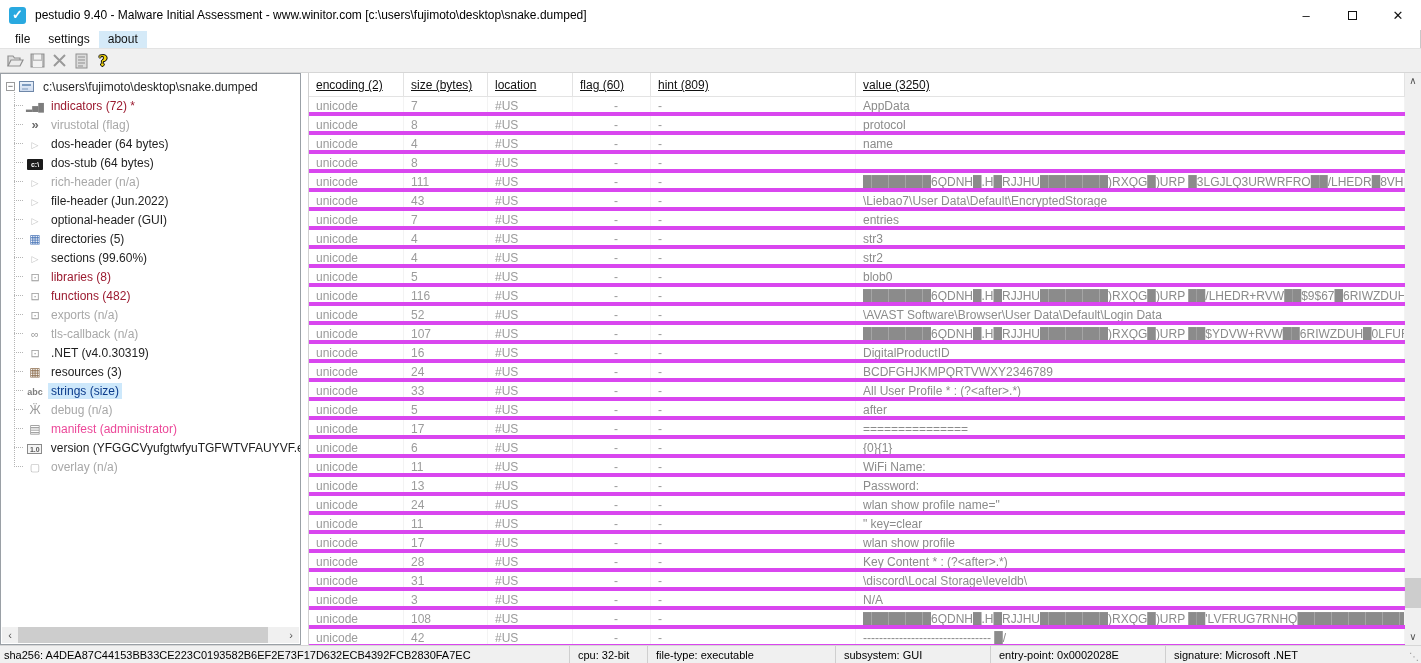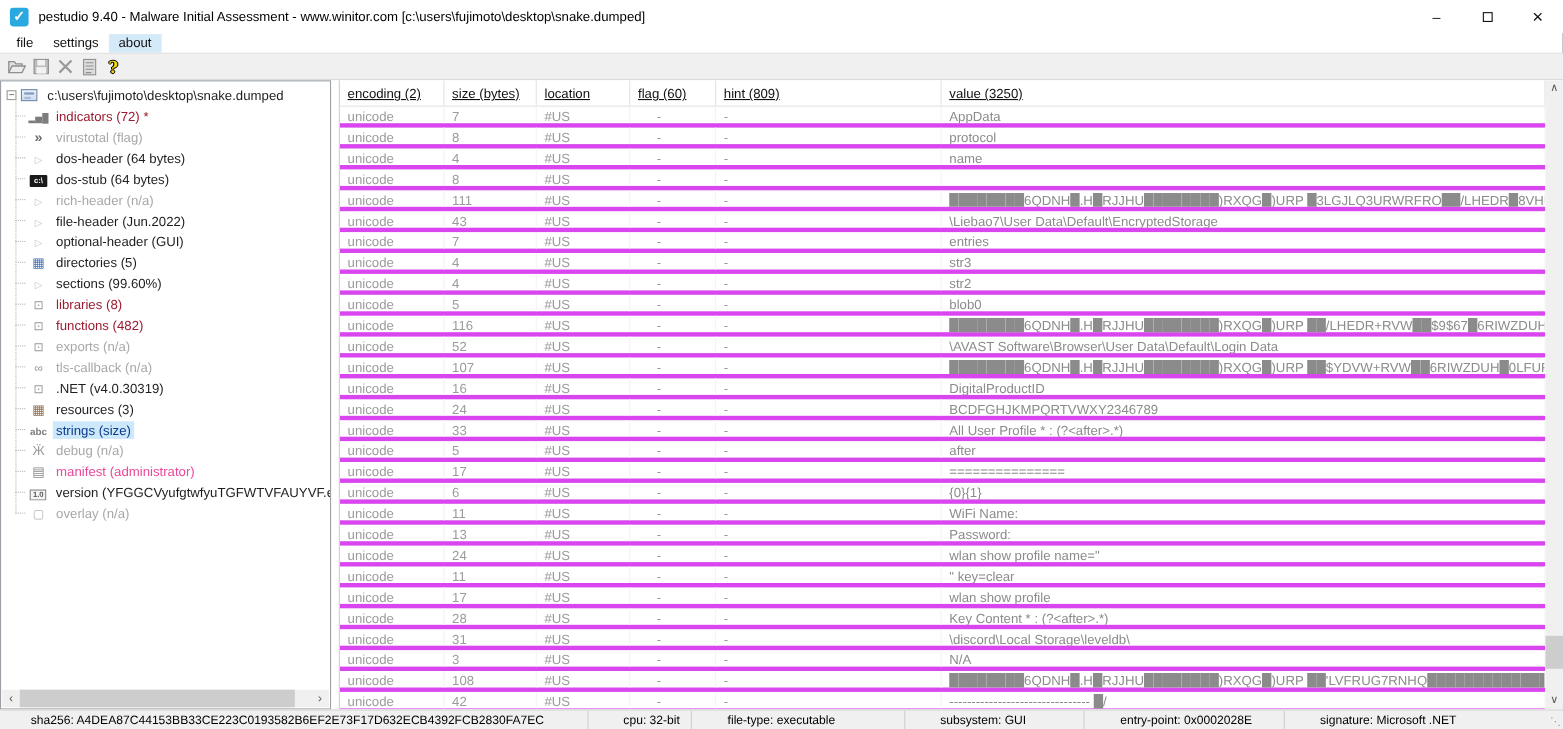--- a/index.html
+++ b/index.html
@@ -86,38 +86,38 @@
 
   
   .tablepane { position:absolute; left:308px; top:0; right:0; bottom:0; overflow:hidden;
     border-left:1px solid #d0d0d0; }
   .grid-row { display:grid; grid-template-columns:95px 84px 85px 78px 205px 1fr;
     height:19px; line-height:19px; font-size:12px; white-space:nowrap; }
   .thead { height:24px; line-height:24px; color:#111; border-bottom:1px solid #e3e3e3;
     margin-right:16px;text-decoration:underline; }
   .thead .cell { border-right:1px solid #e3e3e3; }
   .cell { padding:0 2px 0 7px; overflow:hidden; }
-  .cell.right { text-align:center; padding-right:32px; }
+  .cell.right { text-align:right; padding-right:32px; }
   #table-body { position:absolute; left:0; top:24px; right:16px; bottom:0; overflow:hidden; }
   .tbody-row { color:#9b9b9b; border-bottom:4px solid #d946ef; }
   .tbody-row .cell { border-right:1px solid #f3f3f3; }
   .tbody-row .cell.c-value { color:#8b8b8b; }
 
   
   .vscroll { position:absolute; right:0; top:0; width:16px; bottom:0; background:#f0f0f0; }
   .vs-arrow { position:absolute; left:0; width:16px; height:16px; text-align:center;
     color:#555; font-size:10px; line-height:15px; }
   .vs-up { top:0; } .vs-down { bottom:0; }
   .vs-thumb { position:absolute; left:0; width:16px; top:505px; height:30px; background:#cdcdcd; }
 
   
   .statusbar { position:absolute; left:0; bottom:0; right:0; height:18px; background:#f0f0f0;
     border-top:1px solid #d6d6d6; display:flex; font-size:11px; color:#000; align-items:center; }
   .seg { height:100%; display:flex; align-items:center; padding-left:8px;
-    border-right:1px solid #cfcfcf; overflow:hidden; white-space:nowrap;margin-left:24px; }
+    border-right:1px solid #cfcfcf; overflow:hidden; white-space:nowrap; }
   .seg:first-child { padding-left:4px; }
   .seg:last-child { border-right:none; }
   .grip { position:absolute; right:2px; bottom:1px; color:#9a9a9a; font-size:10px; }
 </style>
 </head>
 <body>
 
 <div id="window">
 
   <div class="titlebar">

